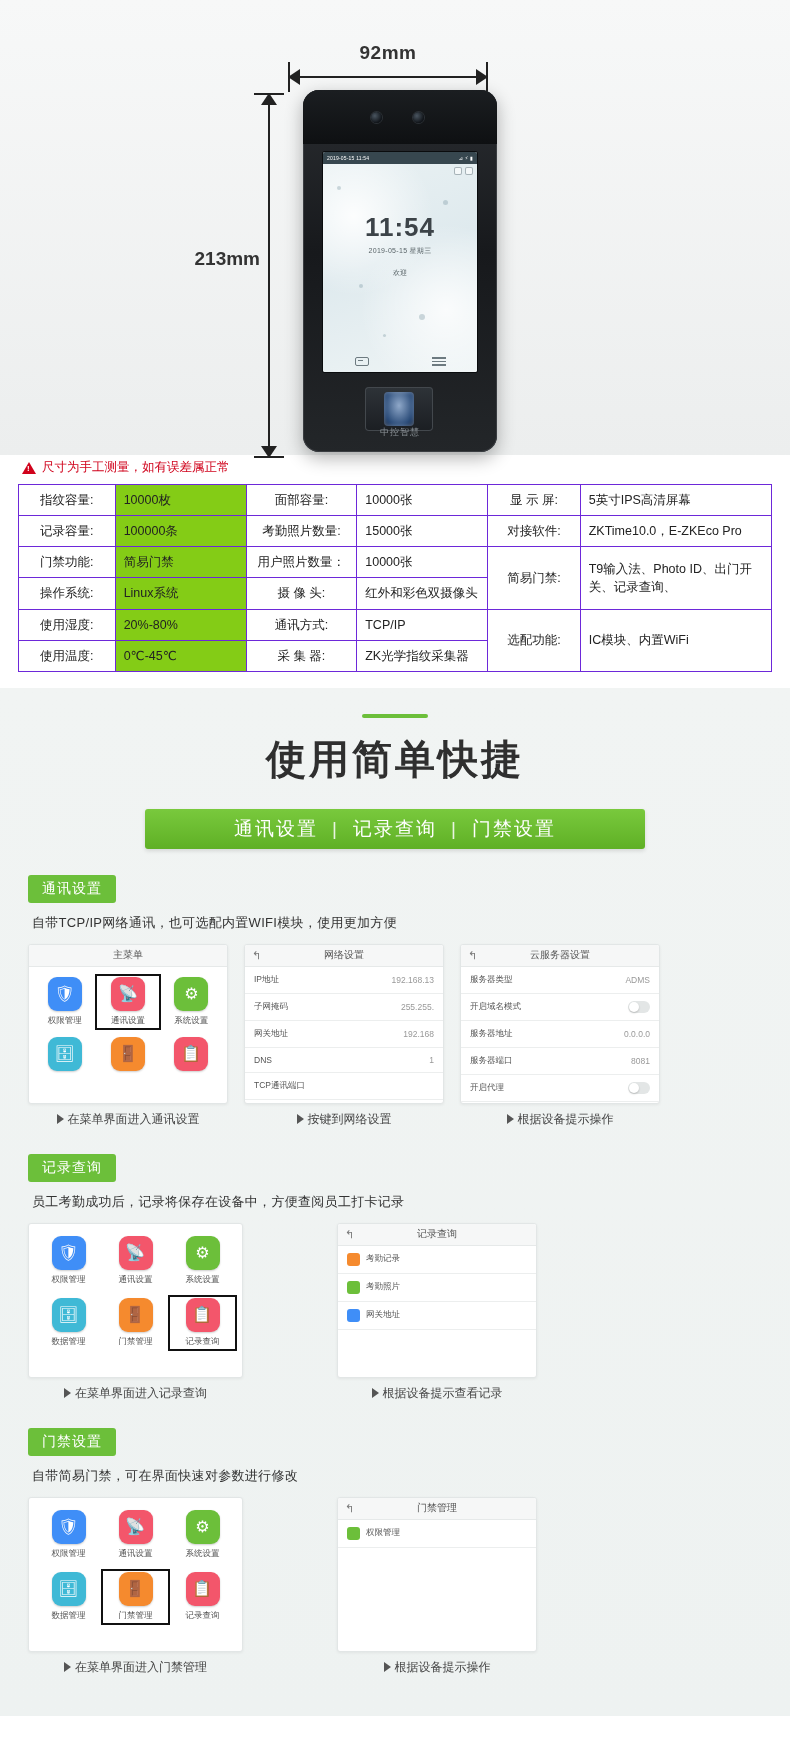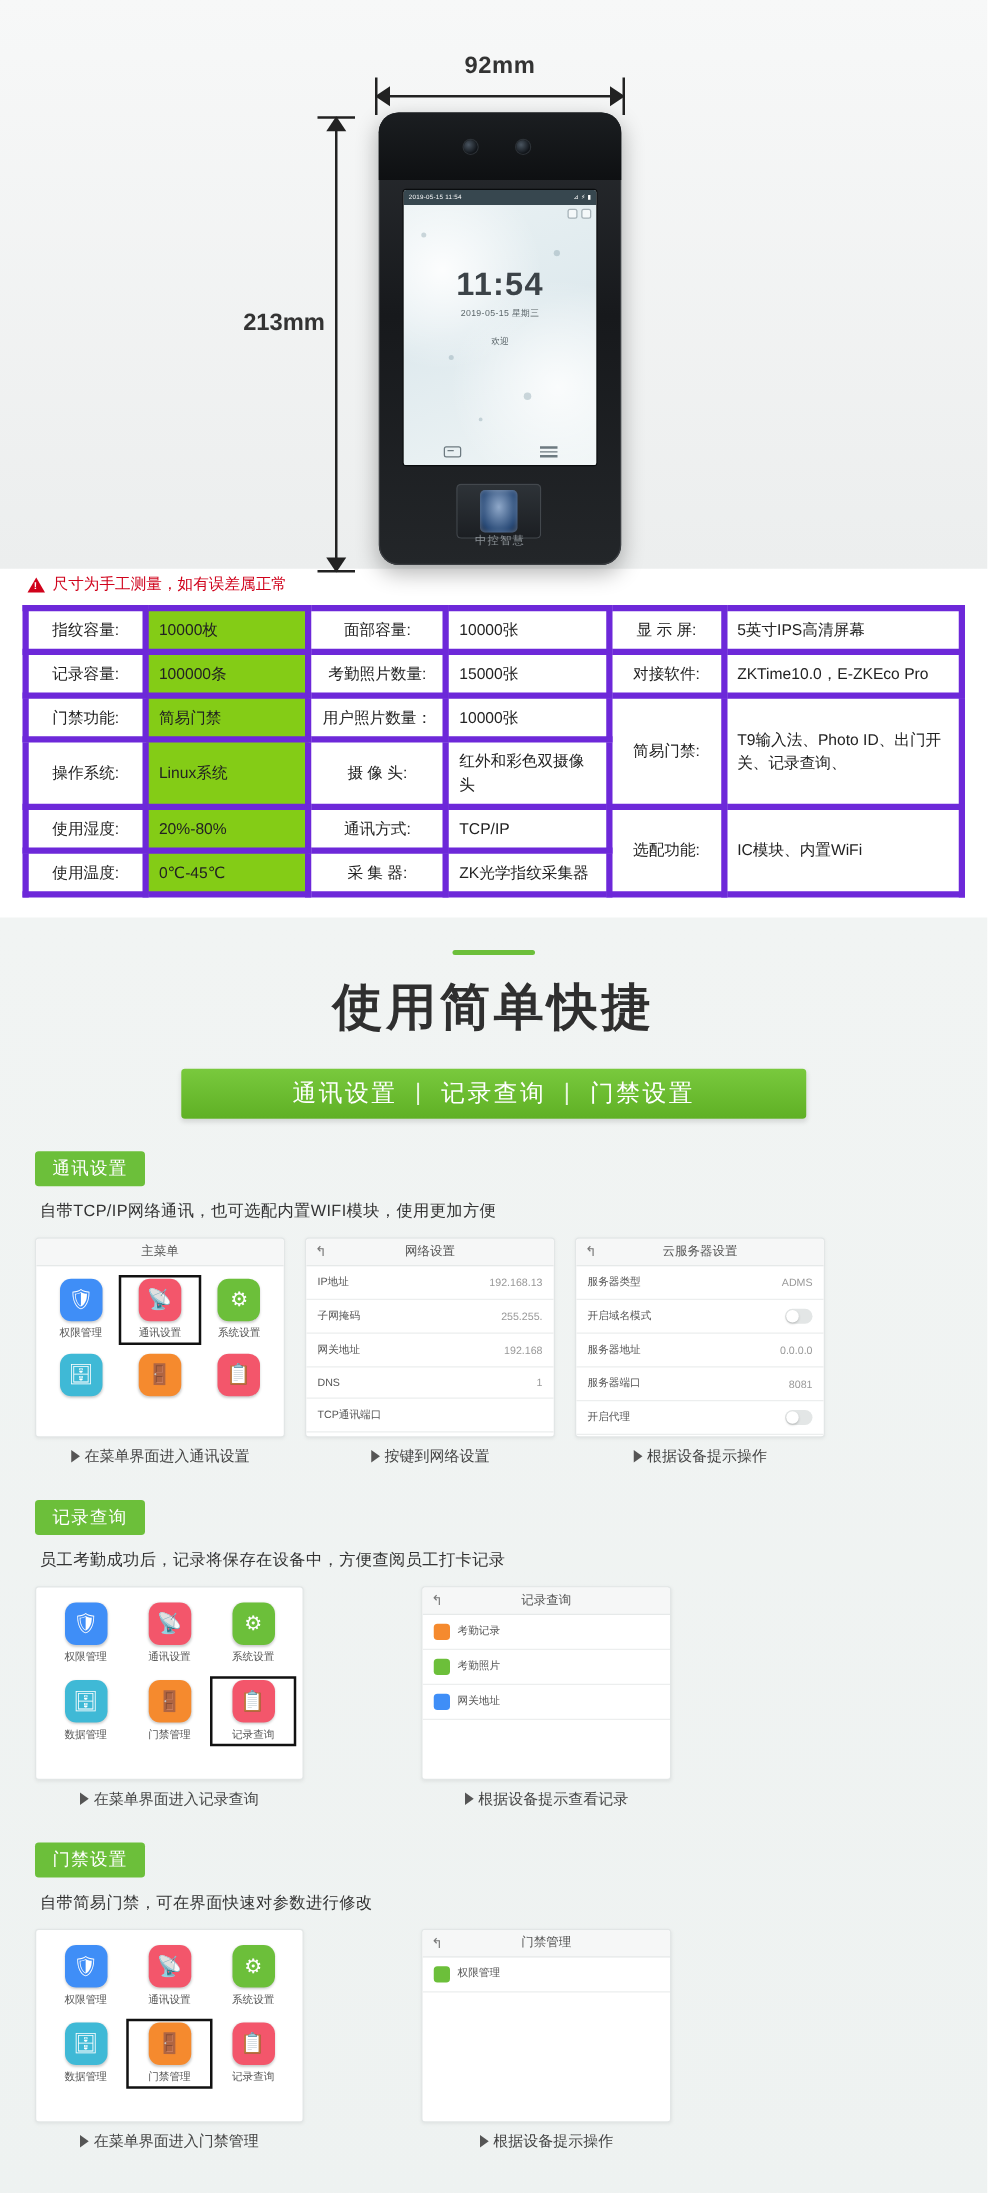--- a/index.html
+++ b/index.html
@@ -15,21 +15,21 @@
   
   .top-section {
     background: linear-gradient(180deg,#f7f8f8 0%, #eceeee 100%);
     padding: 18px 0 10px 0;
     position:relative;
     height:455px;
   }
   .dim-wrap { position:relative; width:790px; height:440px; }
 
   
-  .h-dim { position:absolute; left:300px; top:28px; width:200px; height:40px;text-decoration:underline; }
+  .h-dim { position:absolute; left:288px; top:28px; width:200px; height:40px;text-decoration:underline; }
   .h-dim .label {
     position:absolute; width:100%; text-align:center; top:-4px;
     font-size:19px; color:#333; font-weight:bold; letter-spacing:.5px;
   }
   .h-dim .line { position:absolute; top:30px; left:8px; width:184px; height:2px; background:#222; }
   .h-dim .arrow-l, .h-dim .arrow-r {
     position:absolute; top:23px; width:0; height:0;
     border-top:8px solid transparent; border-bottom:8px solid transparent;
   }
   .h-dim .arrow-l { left:0; border-right:12px solid #222; }
@@ -151,21 +151,21 @@
     width:0;height:0;border-left:7px solid transparent;border-right:7px solid transparent;
     border-bottom:12px solid #d0021b; position:relative;
   }
   .warning .tri:after{
     content:"!"; position:absolute; left:-2px; top:2px; font-size:8px; color:#fff; font-weight:bold;
   }
   .warning .wtext { font-size:12.5px; color:#d0021b;text-align:center; }
 
   table.spec { width:754px; border-collapse:collapse; font-size:12.5px; color:#222; }
   table.spec td {
-    border:5px solid #6d28d9; padding:6px 8px; vertical-align:middle; line-height:1.45;
+    border:1px solid #6d28d9; padding:6px 8px; vertical-align:middle; line-height:1.45;
   }
   table.spec td.k { width:96px; text-align:center; background:#fff; white-space:nowrap; }
   table.spec td.v { width:130px; background:#84cc16; }
   table.spec td.k2 { width:110px; text-align:center; }
   table.spec td.v2 { width:130px; }
   table.spec td.k3 { width:92px; text-align:center; }
   table.spec td.v3 { width:190px; }
 
   
   .usage {

